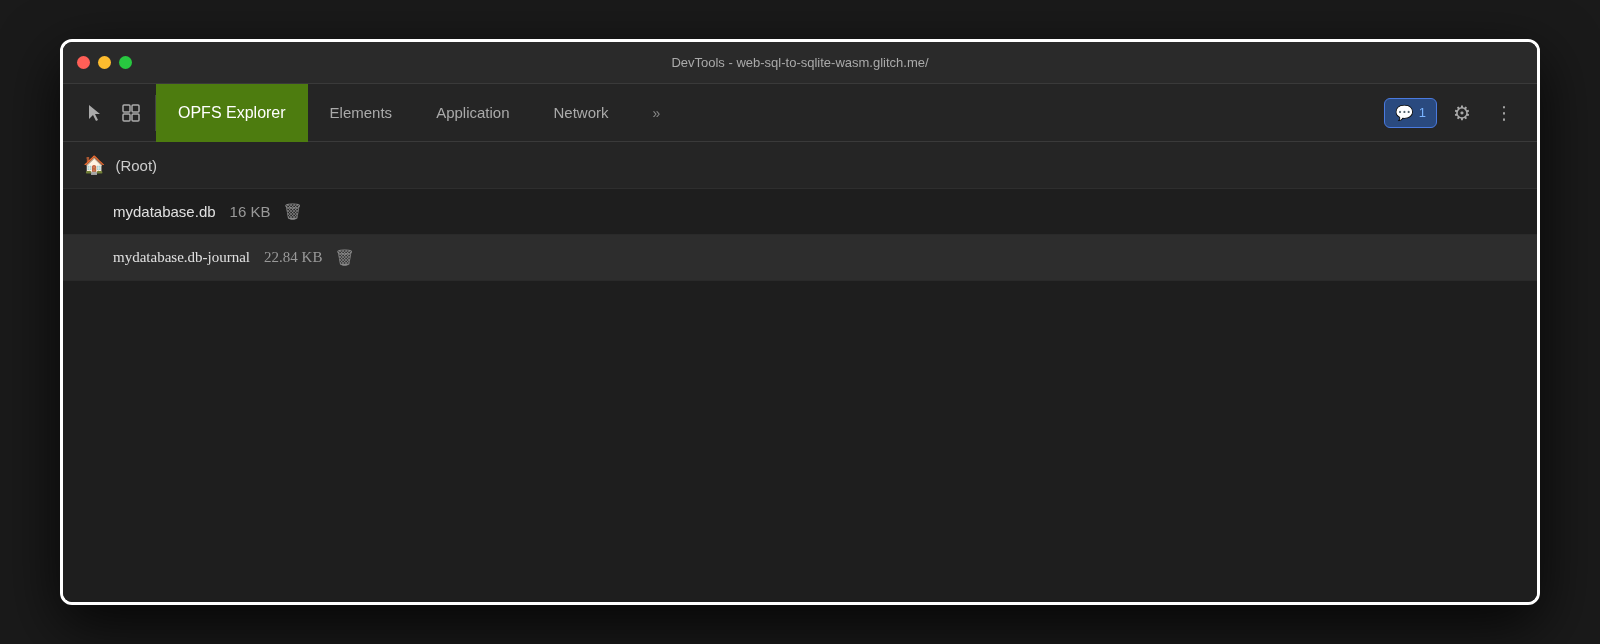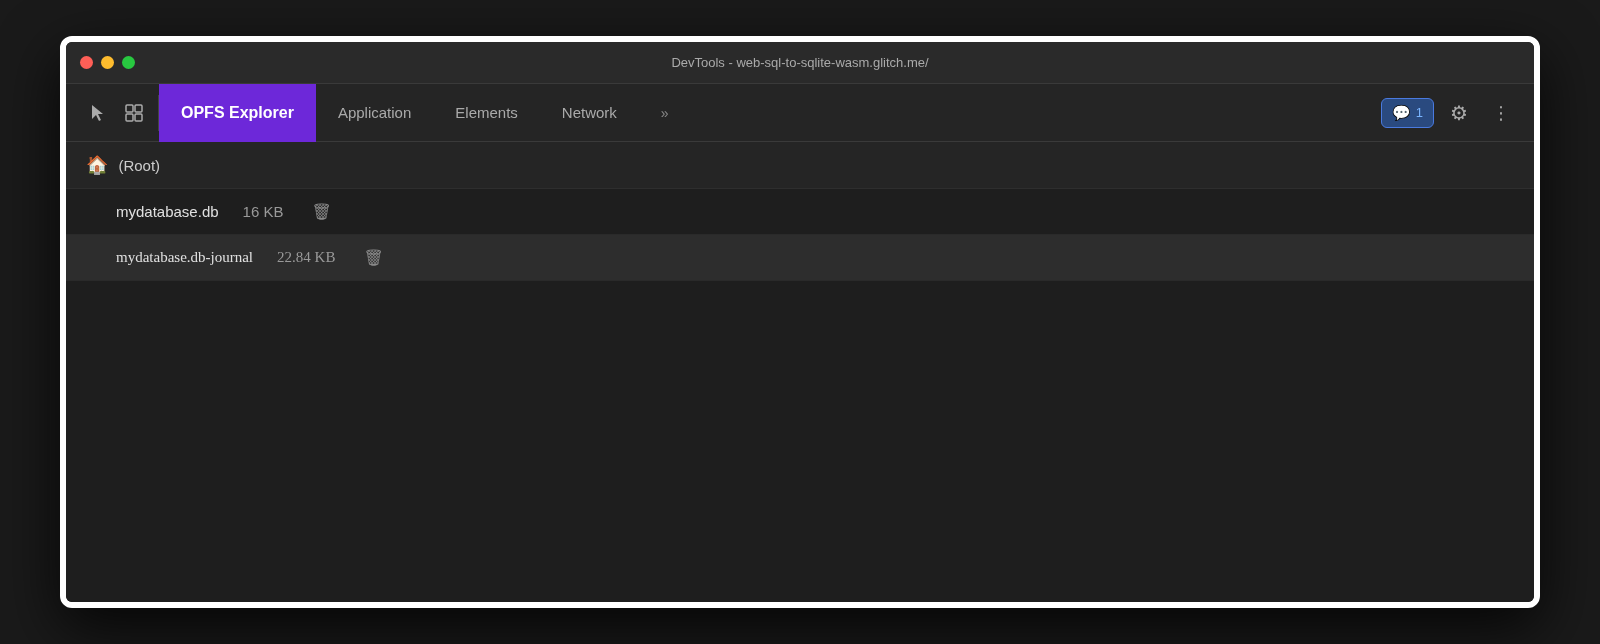--- a/index.html
+++ b/index.html
@@ -16,21 +16,21 @@
       min-height: 100vh;
       font-family: -apple-system, BlinkMacSystemFont, 'Segoe UI', Helvetica, Arial, sans-serif;
     }
 
     .window {
       width: 1480px;
       background: #1e1e1e;
       border-radius: 12px;
       box-shadow: 0 20px 60px rgba(0,0,0,0.8);
       overflow: hidden;
-      border: 6px solid #ffffff;
+      border: 3px solid #ffffff;
     }
 
     .title-bar {
       background: #2a2a2a;
       height: 42px;
       display: flex;
       align-items: center;
       justify-content: center;
       position: relative;
       border-bottom: 1px solid #3a3a3a;
@@ -106,23 +106,23 @@
       color: #aaa;
       font-size: 15px;
       cursor: pointer;
       border-bottom: none;
       position: relative;
       white-space: nowrap;
       height: 100%;
     }
 
     .tab.active {
-      background: #6d28d9;
+      background: #4d7c0f;
       color: #ffffff;
-      font-weight: 700;
+      font-weight: 400;
       font-size: 16px;
     }
 
     .tab.active::after {
       content: '';
       position: absolute;
       bottom: 0;
       left: 0;
       right: 0;
       height: 2px;
@@ -195,37 +195,37 @@
       font-size: 18px;
     }
 
     .tree-item {
       display: flex;
       align-items: center;
       padding: 13px 20px 13px 50px;
       color: #cccccc;
       font-size: 15px;
       border-bottom: 1px solid #2a2a2a;
-      gap: 24px;
+      gap: 8px;
       cursor: pointer;
     }
 
     .tree-item.selected {
       background: #2d2d2d;
       font-family: Liberation Serif, serif;
     }
 
     .file-name {
       font-weight: 500;
       color: #e0e0e0;
     }
 
     .file-size {
       color: #999;
-      margin-left: 0;
+      margin-left: 6px;
     }
 
     .trash-icon {
       margin-left: 4px;
       font-size: 16px;
       color: #888;
     }
 
     .chevron-more {
       font-size: 14px;
@@ -265,24 +265,24 @@
           <rect x="11" y="11" width="7" height="7" rx="1" stroke="#aaa" stroke-width="1.5" fill="none"></rect>
         </svg>
       </button>
     </div>
 
     <div class="tabs">
       <div class="tab active">
         <span>OPFS Explorer</span>
       </div>
       <div class="tab">
+        <span>Elements</span>
+      </div>
+      <div class="tab">
         <span>Application</span>
-      </div>
-      <div class="tab">
-        <span>Elements</span>
       </div>
       <div class="tab">
         <span>Network</span>
       </div>
       <div class="tab">
         <span class="chevron-more">»</span>
       </div>
     </div>
 
     <div class="toolbar-right">

